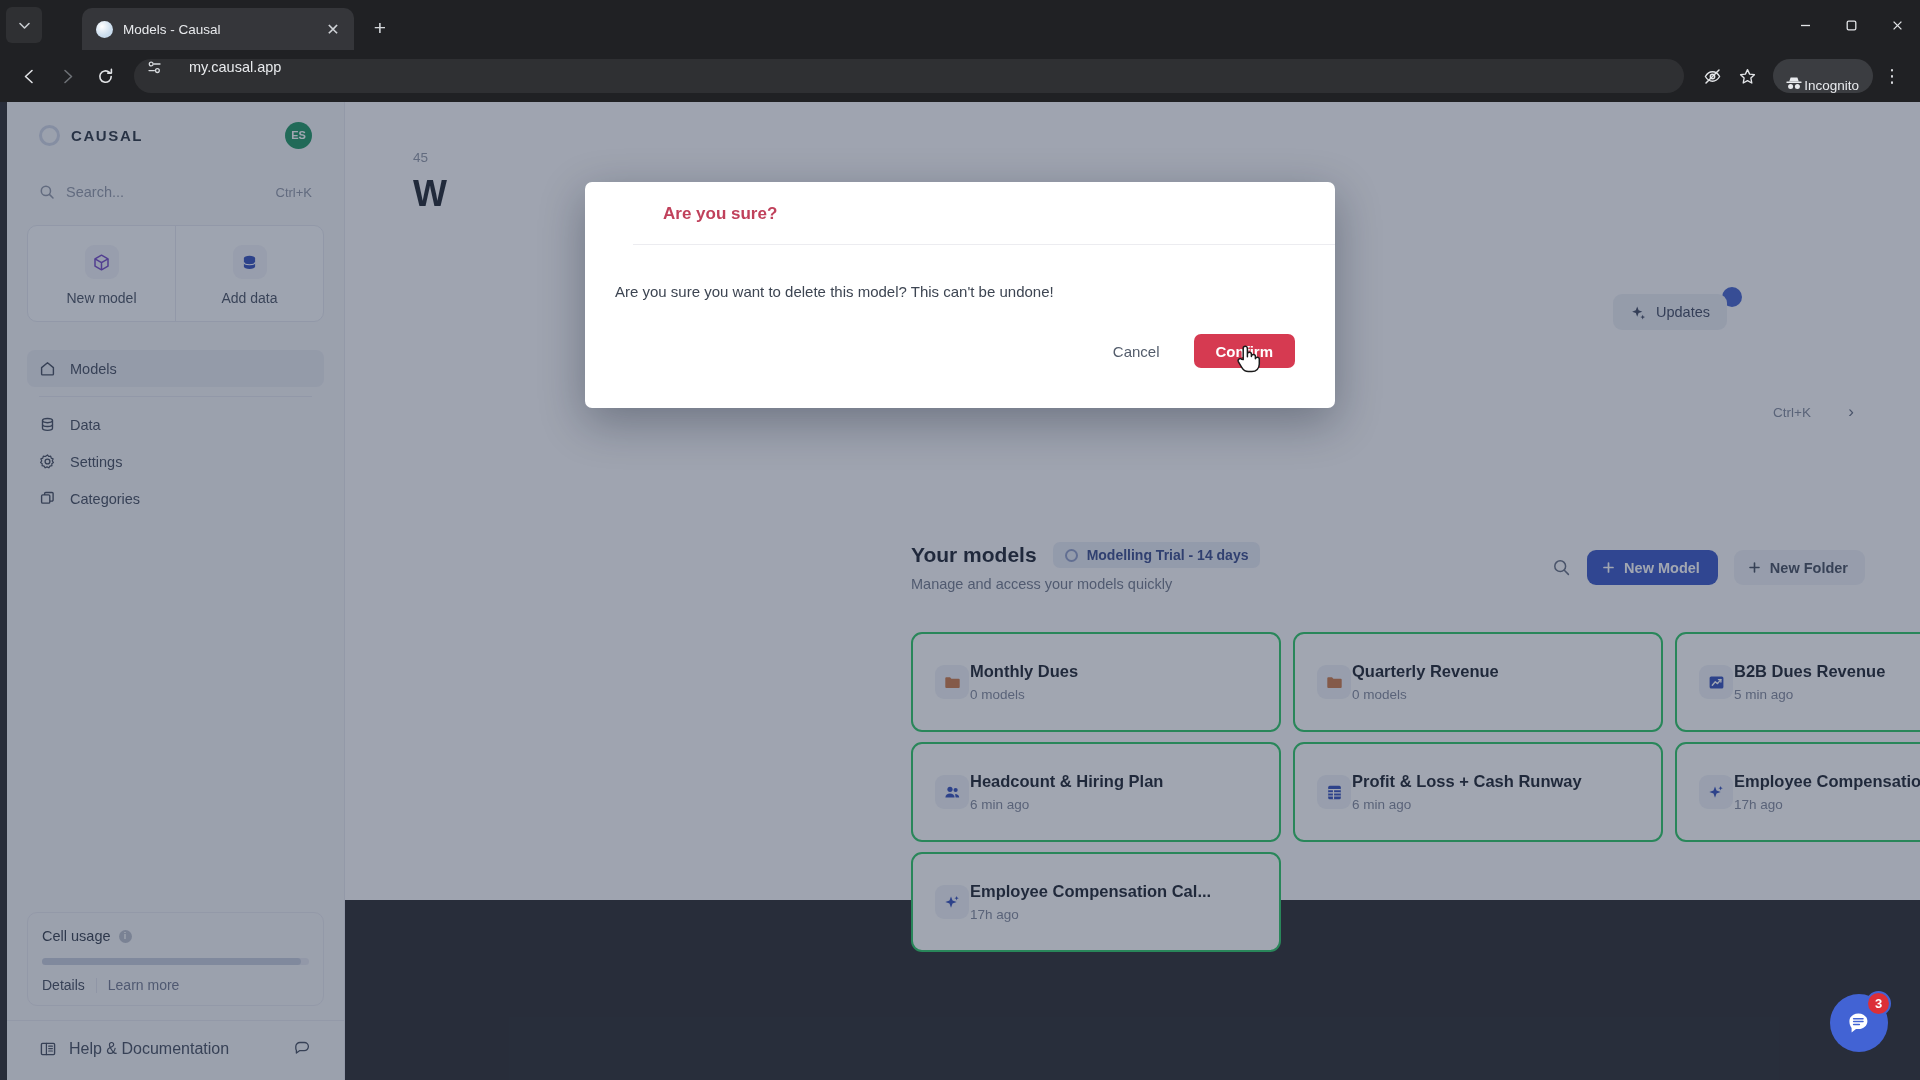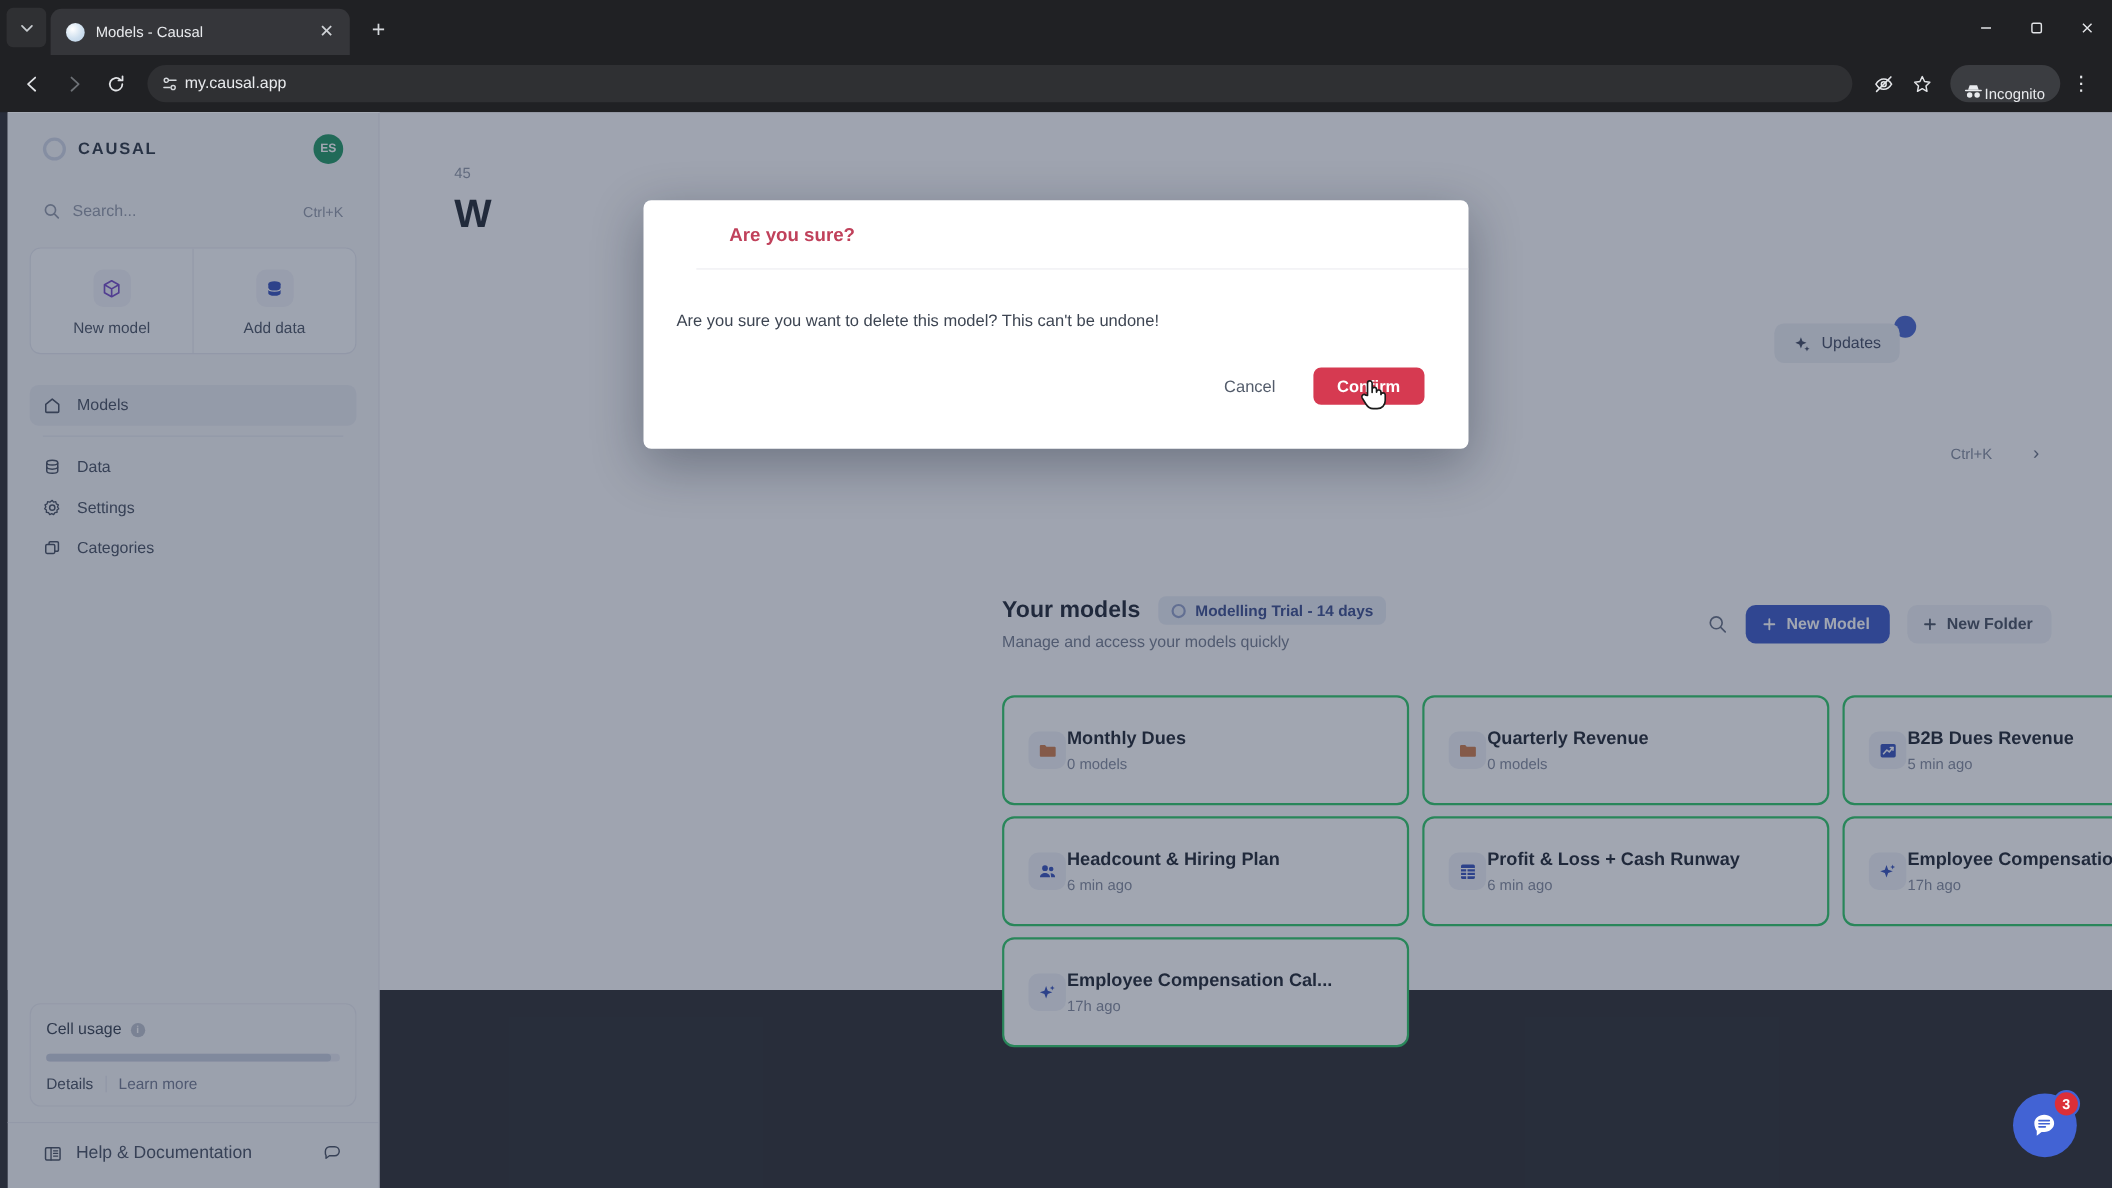--- a/index.html
+++ b/index.html
@@ -17,20 +17,21 @@
   }
   .tab-list-btn {
     width:36px; height:36px; margin-bottom:7px; margin-right:4px;
     display:flex; align-items:center; justify-content:center;
     border-radius:6px; background:#2f3033; color:#c8ccd0;
   }
   .tab {
     height:42px; width:272px; background:#35363a; border-radius:10px 10px 0 0;
     display:flex; align-items:center; padding:0 10px 0 14px; gap:10px;
     position:relative;
+    margin-left:36px;
   }
   .tab-favicon {
     width:17px; height:17px; border-radius:50%;
     background:radial-gradient(circle at 35% 32%, #ffffff 0%, #cfe0ef 55%, #b9cfe4 100%);
     flex:none;
   }
   .tab-title {
     color:#e8eaed; font-size:13.5px; white-space:nowrap; overflow:hidden;
     text-overflow:ellipsis; flex:1;
   }
@@ -49,21 +50,21 @@
 
   .browser-toolbar {
     height:52px; background:#202124; display:flex; align-items:center;
     padding:0 12px; gap:4px;
   }
   .nav-btn { width:34px; height:34px; display:flex; align-items:center; justify-content:center;
     color:#e1e3e6; font-size:18px; border-radius:50%; }
   .nav-btn.disabled { color:#6d7176; }
   .omnibox {
     flex:1; height:34px; background:#2f3033; border-radius:18px; margin:0 8px;
-    display:flex; align-items:center; padding:0 12px; gap:5px;
+    display:flex; padding:0 12px; gap:26px;
   }
   .omnibox-url { color:#e8eaed; font-size:14.5px; }
   .toolbar-right { display:flex; align-items:center; gap:3px; }
   .tb-icon { width:32px; height:32px; display:flex; align-items:center; justify-content:center;
     color:#e3e5e8; }
   .incognito-pill {
     height:34px; background:#3b3d41; border-radius:18px; display:flex; align-items:flex-end;
     gap:0; padding:0 14px 0 11px; margin-left:7px;
   }
   .incognito-pill span { color:#e8eaed; font-size:13.5px; }

